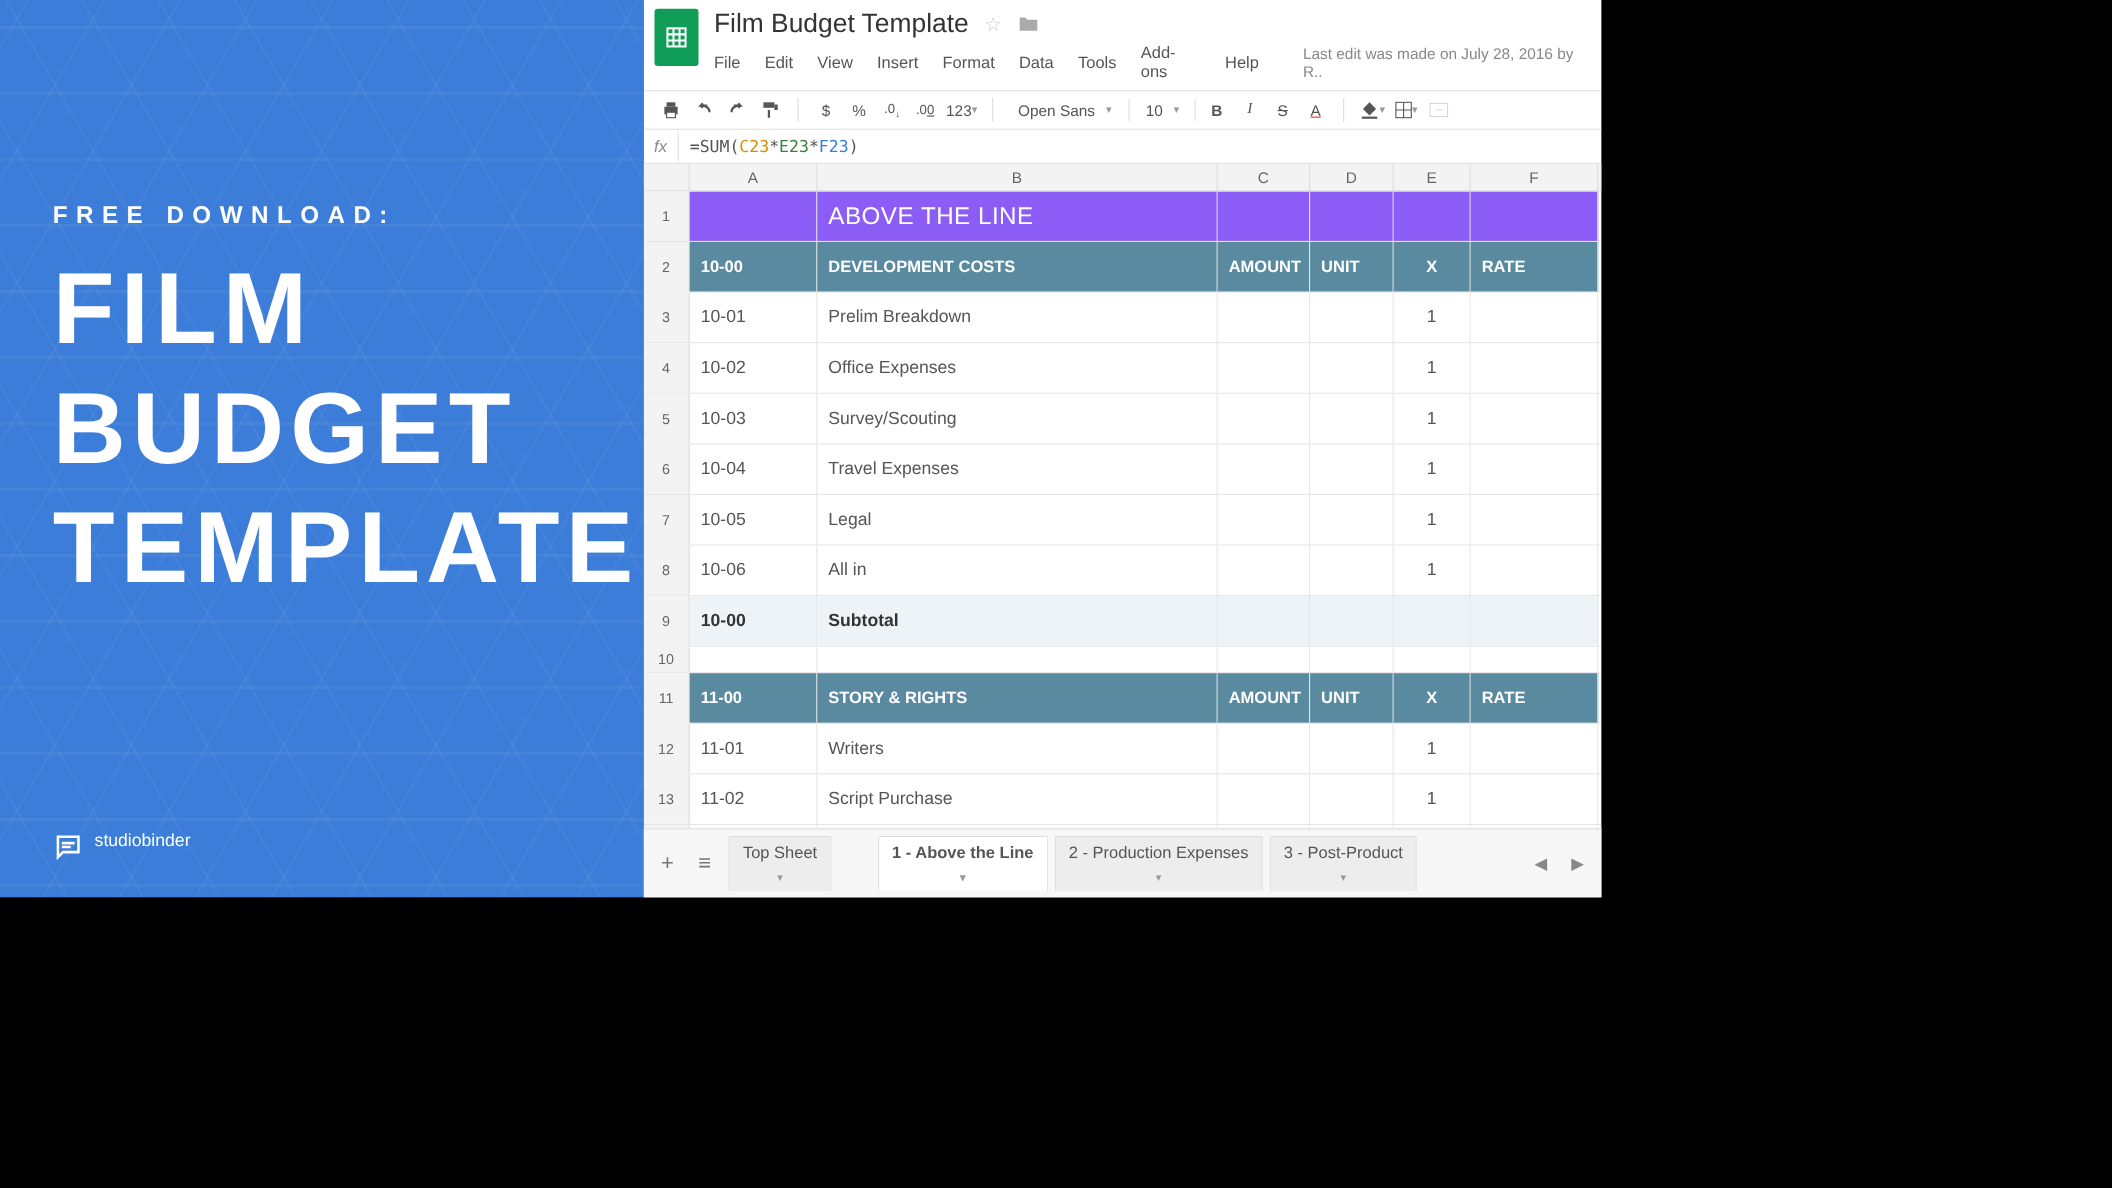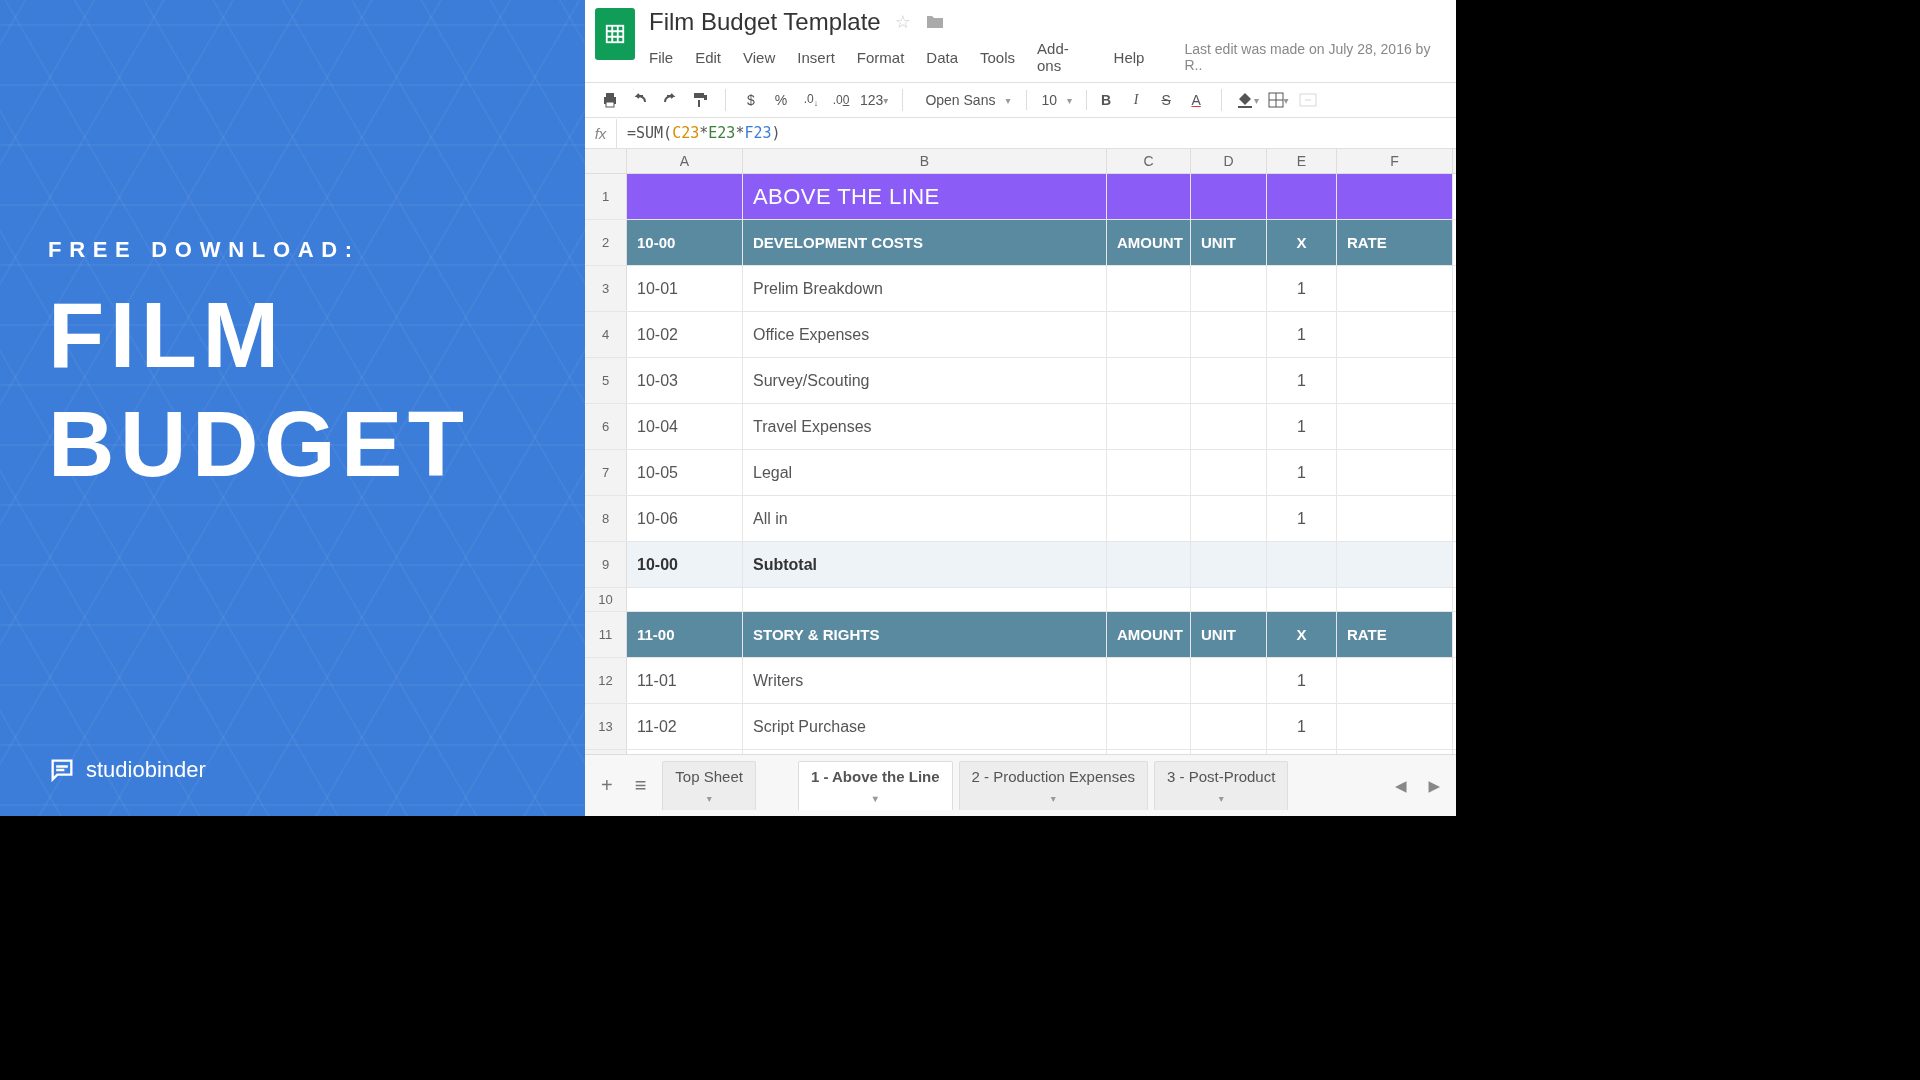--- a/index.html
+++ b/index.html
@@ -8,21 +8,21 @@
 
 
 .promo { width: 585px; height: 100%; background: #3b7dd8; position: relative; overflow: hidden; display: flex; flex-direction: column; justify-content: center; padding: 0 48px 80px; }
 .promo::before { content: ""; position: absolute; inset: -50px; background:
   repeating-linear-gradient(60deg, rgba(255,255,255,0.06) 0 2px, transparent 2px 60px),
   repeating-linear-gradient(-60deg, rgba(255,255,255,0.06) 0 2px, transparent 2px 60px),
   repeating-linear-gradient(0deg, rgba(255,255,255,0.06) 0 2px, transparent 2px 60px);
   opacity: 0.8; }
 .promo-sub { position: relative; color: #fff; font-weight: 700; letter-spacing: 0.35em; font-size: 22px; margin-bottom: 18px; }
 .promo-title { position: relative; color: #fff; font-weight: 800; letter-spacing: 0.06em; font-size: 92px; line-height: 1.18; }
-.brand { position: absolute; left: 48px; bottom: 32px; display: flex; align-items: center; gap: 10px; color: #fff; font-size: 22px; font-weight: 400; }
+.brand { position: absolute; left: 48px; bottom: 32px; display: flex; gap: 10px; color: #fff; font-size: 16px; font-weight: 400; }
 .brand svg { width: 28px; height: 28px; }
 
 
 .sheets { flex: 1; height: 100%; background: #fff; display: flex; flex-direction: column; font-family: Arial, sans-serif; }
 
 .titlebar { display: flex; align-items: flex-start; padding: 8px 10px 0 10px; gap: 14px; }
 .doc-icon { width: 40px; height: 52px; background: #0f9d58; border-radius: 3px; display: flex; align-items: center; justify-content: center; color: #fff; }
 .doc-icon svg { width: 22px; height: 22px; }
 .title-col { flex: 1; }
 .doc-title { font-size: 24px; color: #333; display: flex; align-items: center; gap: 14px; }
@@ -78,20 +78,21 @@
 </style>
 </head>
 <body>
 
 <div class="wrap">
   <div class="promo">
     <div class="promo-sub">FREE DOWNLOAD:</div>
     <div class="promo-title">
       <div>FILM</div>
       <div>BUDGET</div>
+      <div>TEMPLATE</div>
     </div>
     <div class="brand">
       <svg viewBox="0 0 24 24">
           <path fill="none" stroke="#fff" stroke-width="2" d="M4 4h16v12H8l-4 4z"></path>
           <path stroke="#fff" stroke-width="2" d="M7 9h10M7 12h7"></path>
         </svg>
       <span>studiobinder</span>
     </div>
   </div>
 

